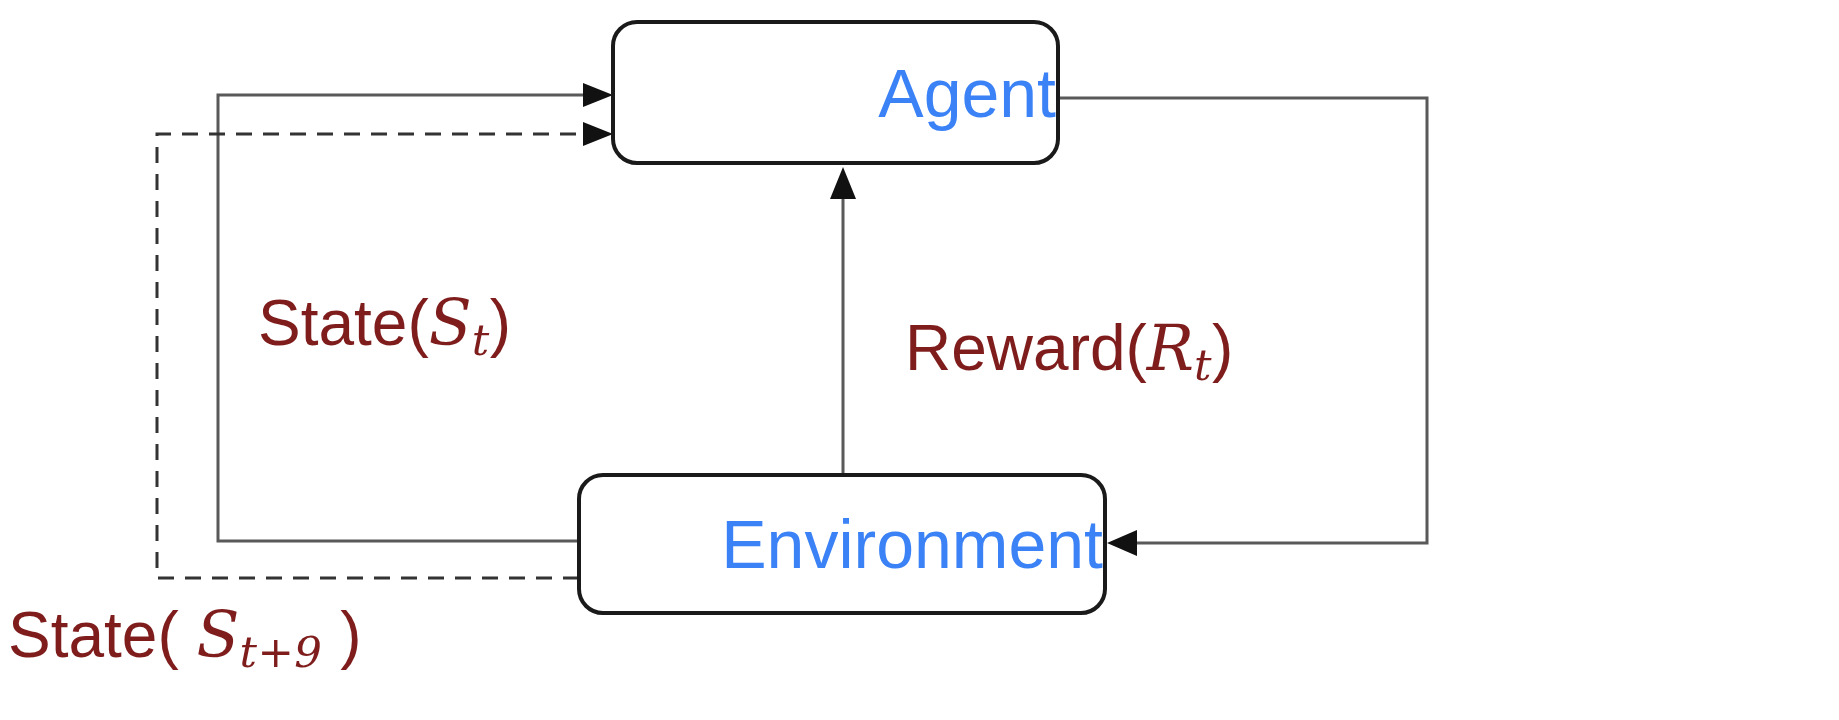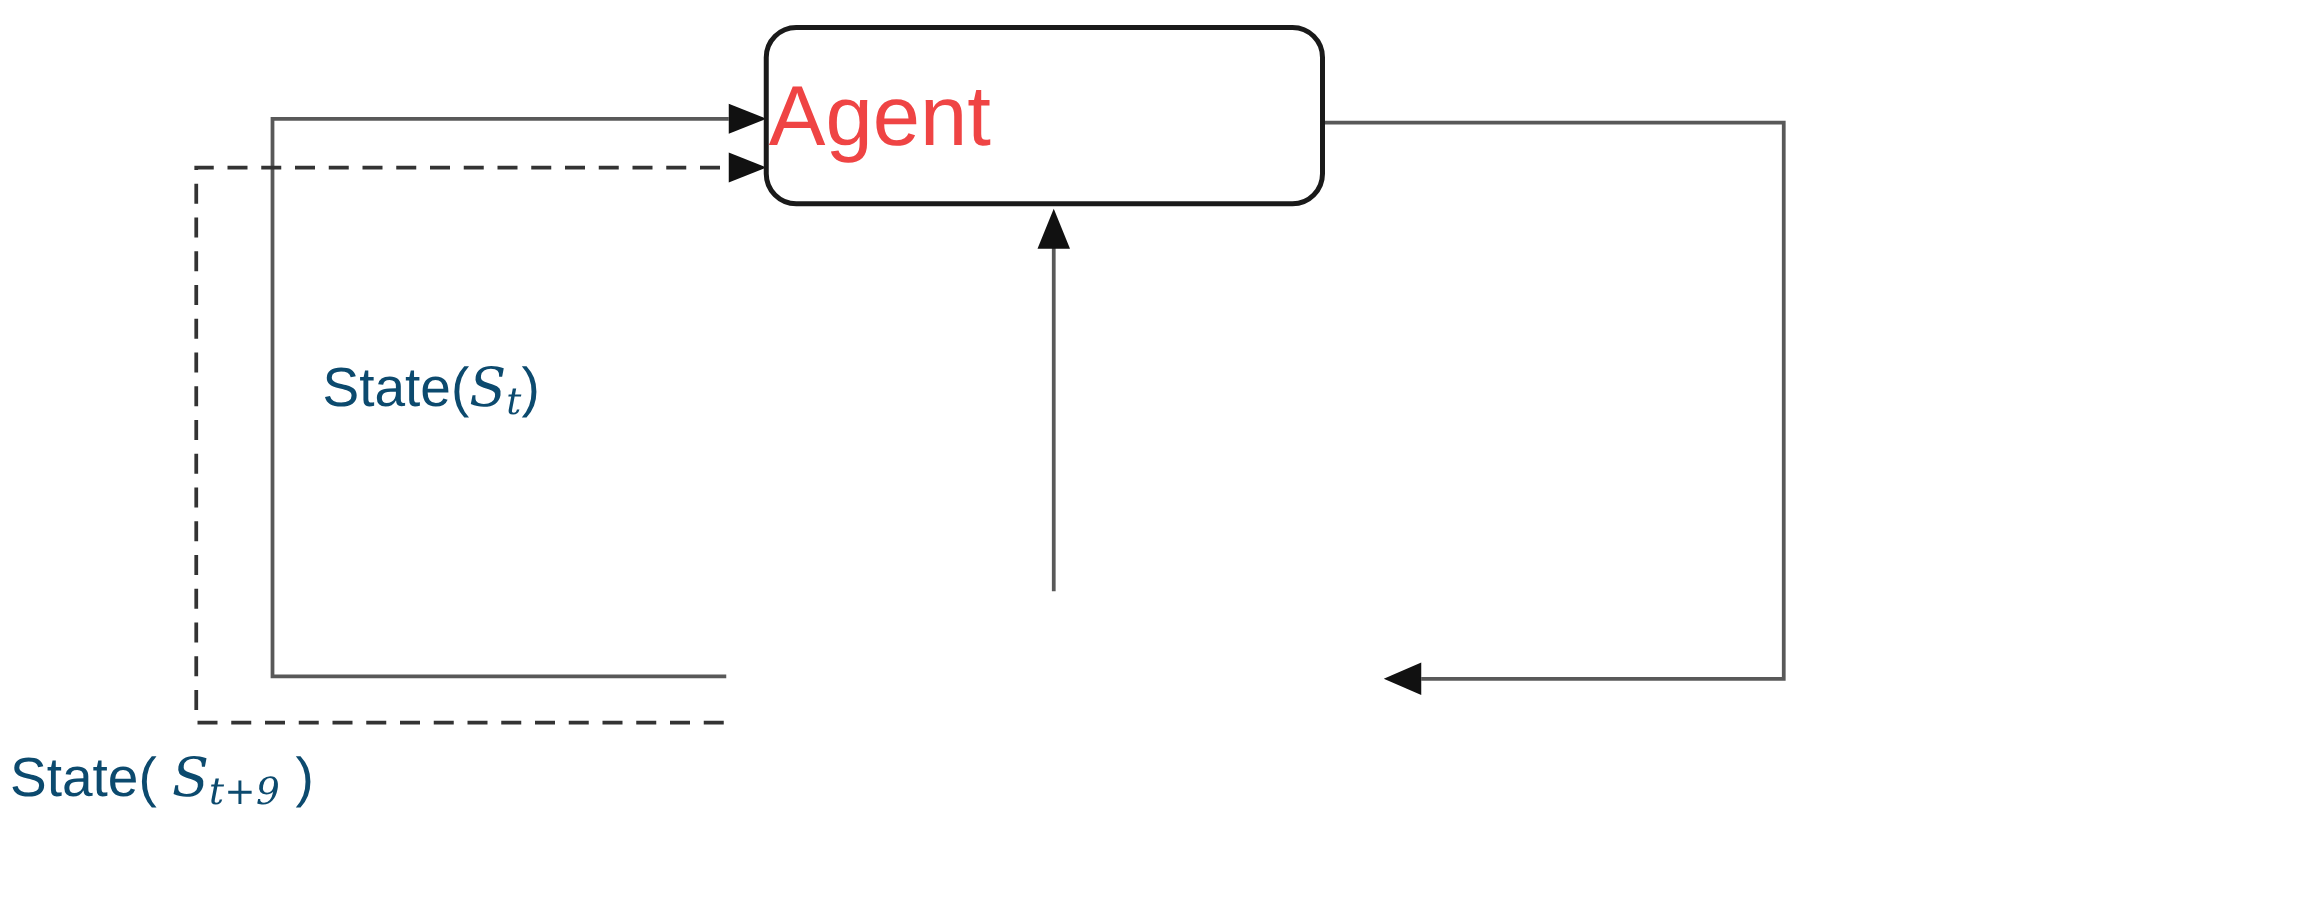--- a/index.html
+++ b/index.html
@@ -23,37 +23,37 @@
     pointer-events: none;
   }
   .node {
     position: absolute;
     box-sizing: border-box;
     border: 4px solid #1a1a1a;
     border-radius: 26px;
     background: #ffffff;
     display: flex;
     align-items: center;
-    justify-content: flex-start;
-    color: #ef4444;
+    justify-content: flex-end;
+    color: #3b82f6;
     font-size: 68px;
     line-height: 1;
   }
   #agent-node {
     left: 611px; top: 20px;
     width: 449px; height: 145px;
   }
   #environment-node {
     left: 577px; top: 473px;
     width: 530px; height: 142px;
   }
   .edge-label {
     position: absolute;
-    color: #0c4a6e;
-    font-size: 44px;
+    color: #7f1d1d;
+    font-size: 64px;
     line-height: 1.25;
     white-space: nowrap;
   }
   #state-label  { left: 258px;  top: 283px; }
   #reward-label { left: 905px;  top: 308px; }
   #action-label { left: 1478px; top: 297px; }
   #next-state-label { left: 8px; top: 595px; }
   .mvar {
     font-family: "DejaVu Serif", serif;
     font-style: italic;
@@ -85,24 +85,30 @@
     <polygon points="843,167 830,199 856,199" fill="#111111"></polygon>
 
     <path d="M 1060 98 L 1427 98 L 1427 543 L 1137 543" fill="none" stroke="#595959" stroke-width="3"></path>
     <polygon points="1107,543 1137,530 1137,556" fill="#111111"></polygon>
   </svg>
 
   <div class="node" id="agent-node">
     <span>Agent</span>
   </div>
 
+  <div class="node" id="environment-node">
+    <span>Environment</span>
+  </div>
 
   <div class="edge-label" id="state-label">
     <span>State(</span><span class="mvar">S</span><sub>t</sub><span>)</span>
   </div>
 
+  <div class="edge-label" id="reward-label">
+    <span>Reward(</span><span class="mvar">R</span><sub>t</sub><span>)</span>
+  </div>
 
 
   <div class="edge-label" id="next-state-label">
     <span>State( </span><span class="mvar">S</span><sub>t+9</sub><span> )</span>
   </div>
 
 </div>
 
 </body></html>

